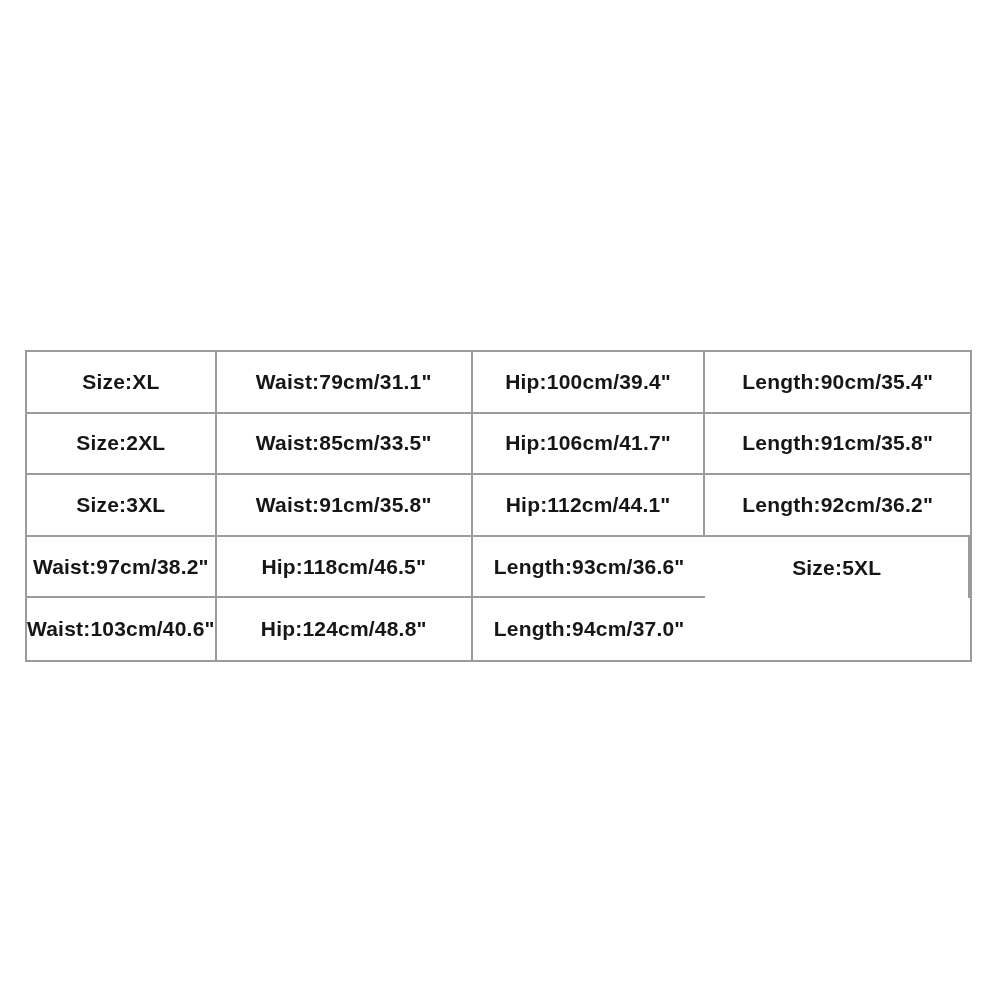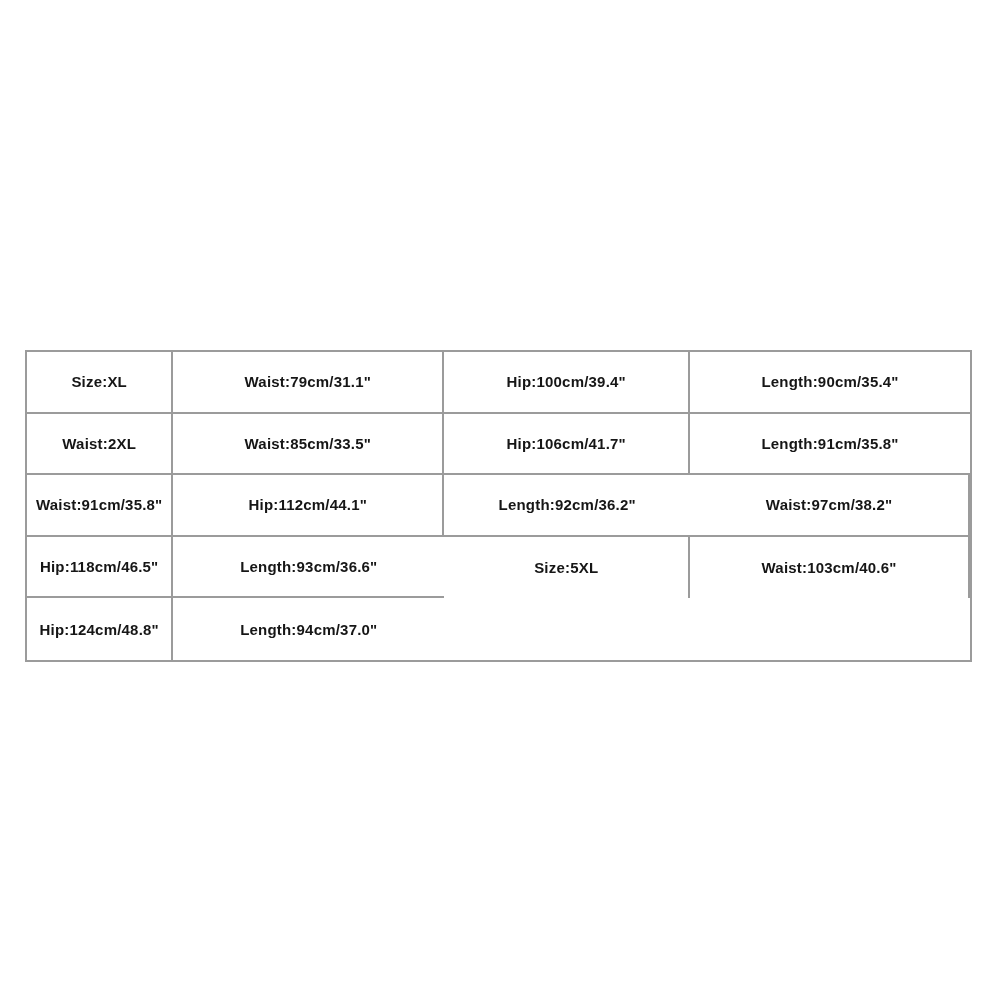--- a/index.html
+++ b/index.html
@@ -28,43 +28,44 @@
     grid-auto-rows: 1fr;
     background: #ffffff;
   }
   .size-table .cell {
     box-sizing: border-box;
     border-right: 2px solid #9b9b9b;
     border-bottom: 2px solid #9b9b9b;
     display: flex;
     align-items: center;
     justify-content: center;
-    font-size: 15px;
+    font-size: 21px;
     font-weight: bold;
     color: #161616;
     letter-spacing: 0.2px;
     white-space: nowrap;
     background: #ffffff;
   }
   .size-table .cell.last-col { border-right: none; }
   .size-table .cell.last-row { border-bottom: none; text-align: right; }
 </style>
 </head>
 <body>
 
 <div class="page">
   <div class="size-table">
       <div class="cell">Size:XL</div>
       <div class="cell">Waist:79cm/31.1"</div>
       <div class="cell">Hip:100cm/39.4"</div>
       <div class="cell last-col">Length:90cm/35.4"</div>
-      <div class="cell">Waist:2XL</div>
+      <div class="cell">Size:2XL</div>
       <div class="cell">Waist:85cm/33.5"</div>
       <div class="cell">Hip:106cm/41.7"</div>
       <div class="cell last-col">Length:91cm/35.8"</div>
+      <div class="cell">Size:3XL</div>
       <div class="cell">Waist:91cm/35.8"</div>
       <div class="cell">Hip:112cm/44.1"</div>
       <div class="cell last-col">Length:92cm/36.2"</div>
       <div class="cell">Waist:97cm/38.2"</div>
       <div class="cell">Hip:118cm/46.5"</div>
       <div class="cell last-col">Length:93cm/36.6"</div>
       <div class="cell last-row">Size:5XL</div>
       <div class="cell last-row">Waist:103cm/40.6"</div>
       <div class="cell last-row">Hip:124cm/48.8"</div>
       <div class="cell last-col last-row">Length:94cm/37.0"</div>

